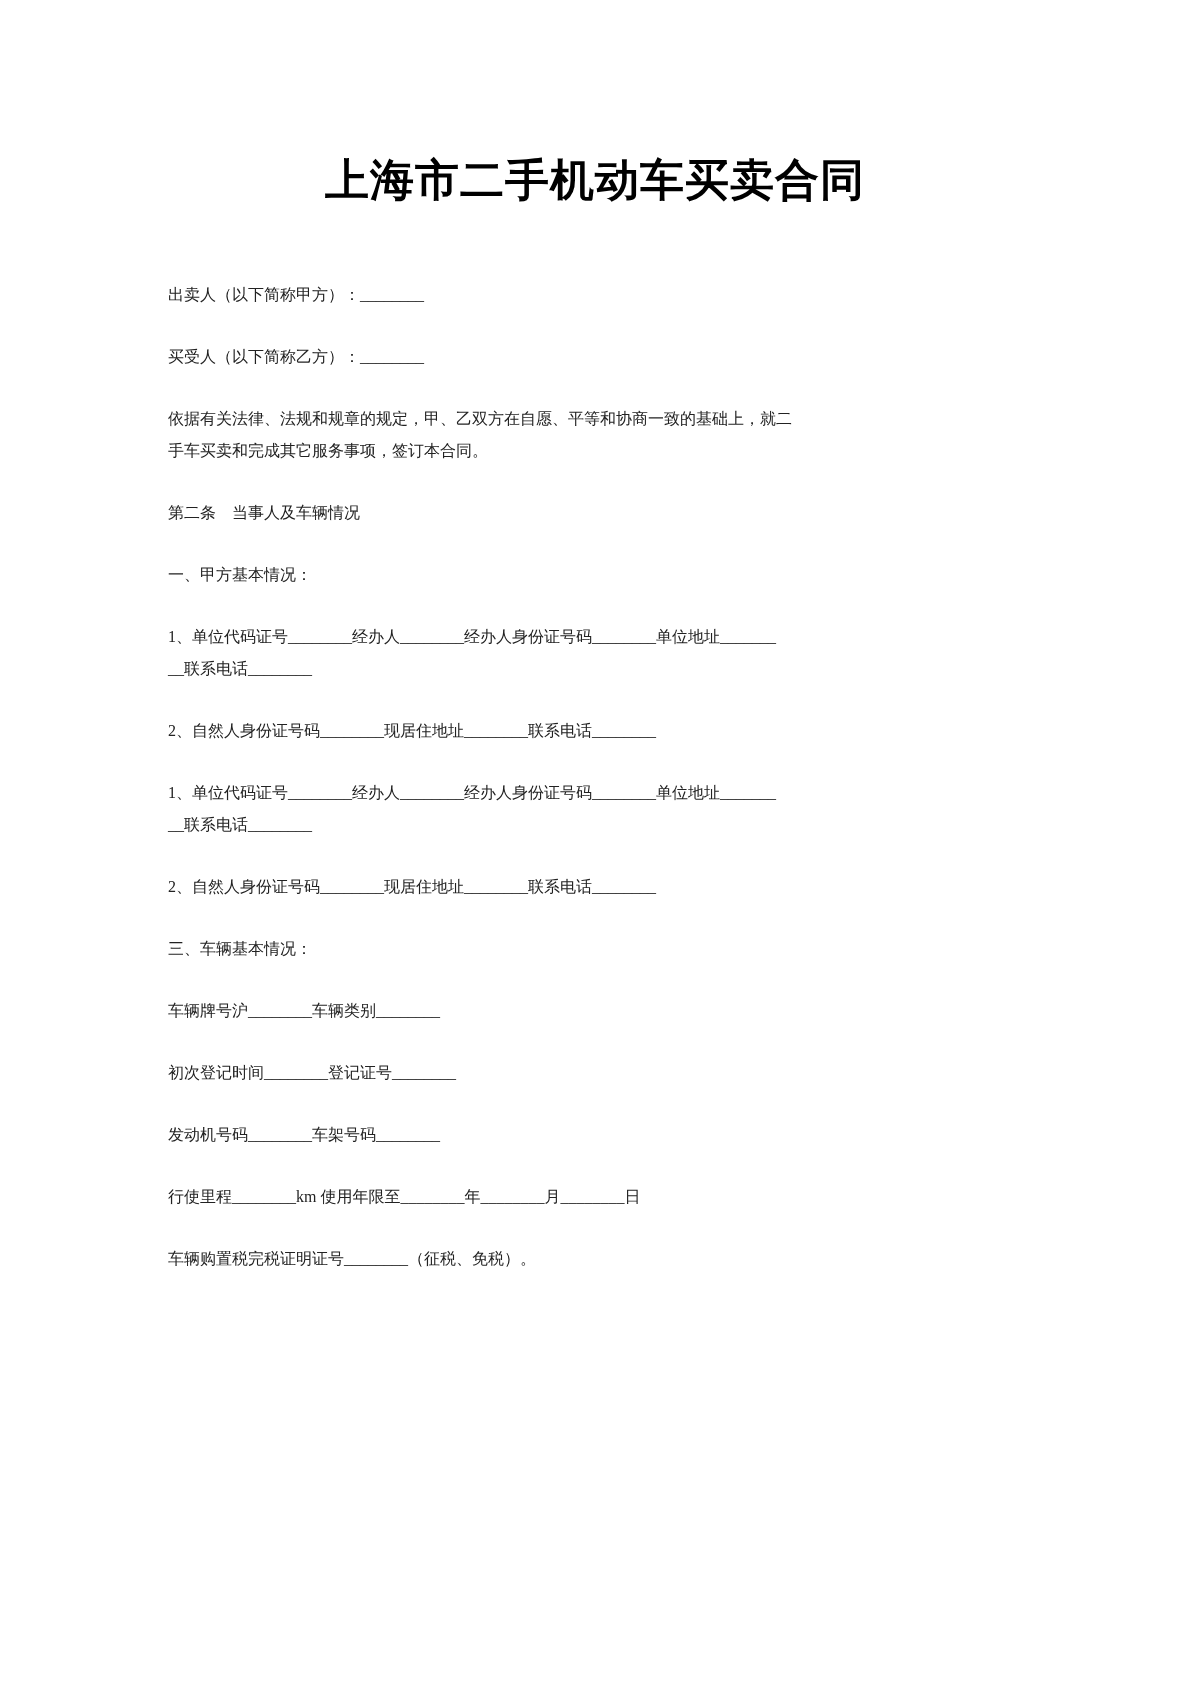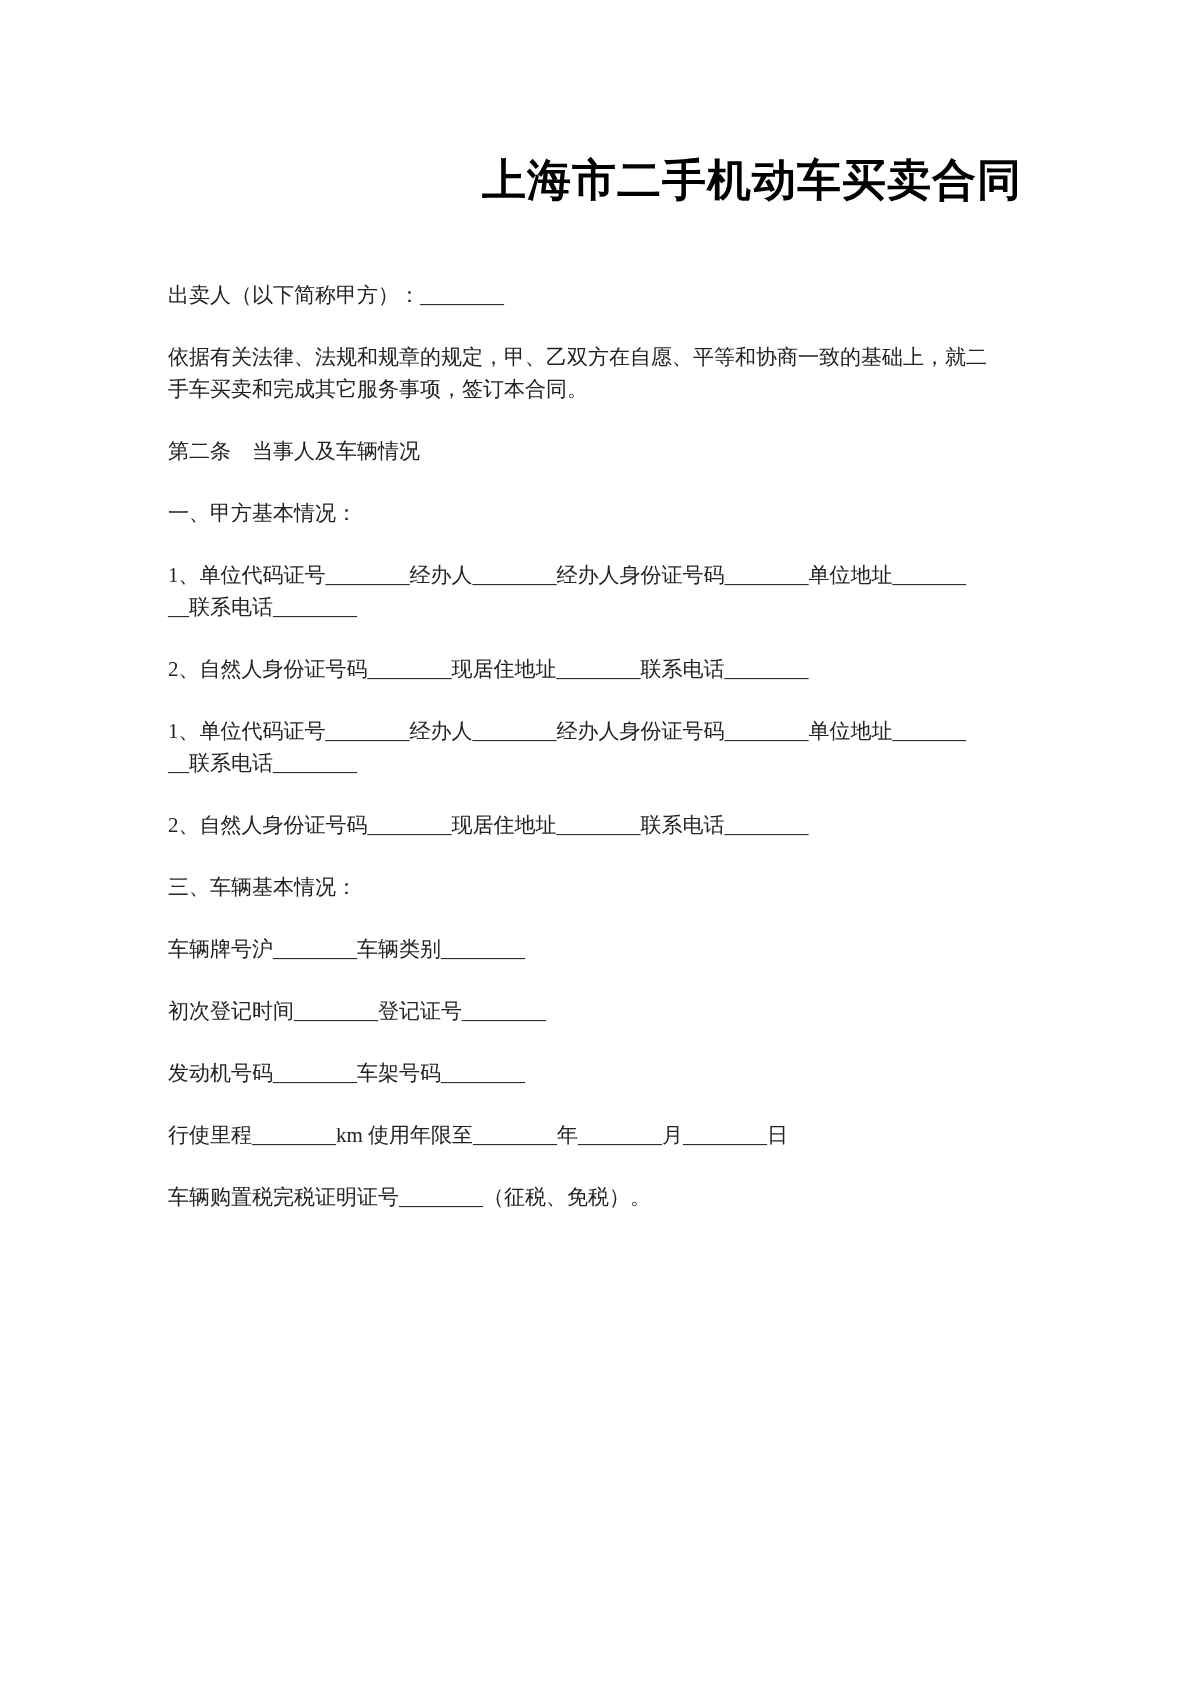--- a/index.html
+++ b/index.html
@@ -19,42 +19,43 @@
     width: 1190px;
     height: 1683px;
     padding: 155px 130px 60px 168px;
     background: #ffffff;
   }
   .doc-title {
     font-size: 44px;
     line-height: 52px;
     font-weight: bold;
     color: #000000;
-    text-align: right;
+    text-align: center;
     margin: 0 0 72px 0;
     
     padding-right: 38px;
     letter-spacing: 1px;
   }
   .para {
-    font-size: 21px;
+    font-size: 16px;
     line-height: 32px;
     margin: 30px 0;
     white-space: pre-wrap;
     word-break: break-all;
     color: #222222;
   }
 </style>
 </head>
 <body>
 
 <div class="page">
   <h1 class="doc-title">上海市二手机动车买卖合同</h1>
 
   <p class="para">出卖人（以下简称甲方）：________</p>
+  <p class="para">买受人（以下简称乙方）：________</p>
   <p class="para">依据有关法律、法规和规章的规定，甲、乙双方在自愿、平等和协商一致的基础上，就二
 手车买卖和完成其它服务事项，签订本合同。</p>
   <p class="para">第二条　当事人及车辆情况</p>
   <p class="para">一、甲方基本情况：</p>
   <p class="para">1、单位代码证号________经办人________经办人身份证号码________单位地址_______
 __联系电话________</p>
   <p class="para">2、自然人身份证号码________现居住地址________联系电话________</p>
   <p class="para">1、单位代码证号________经办人________经办人身份证号码________单位地址_______
 __联系电话________</p>
   <p class="para">2、自然人身份证号码________现居住地址________联系电话________</p>

